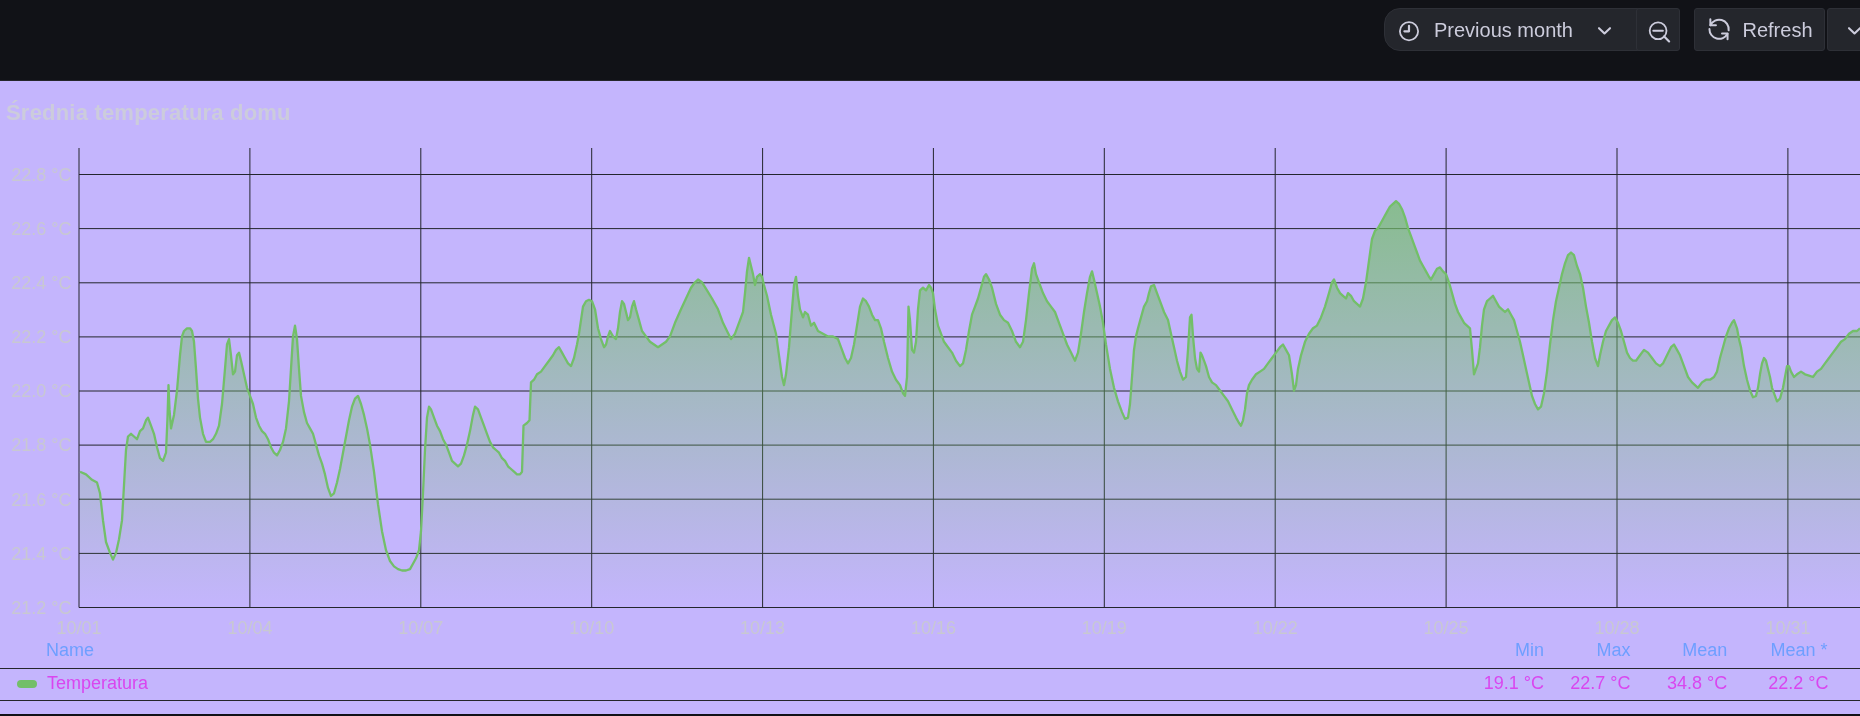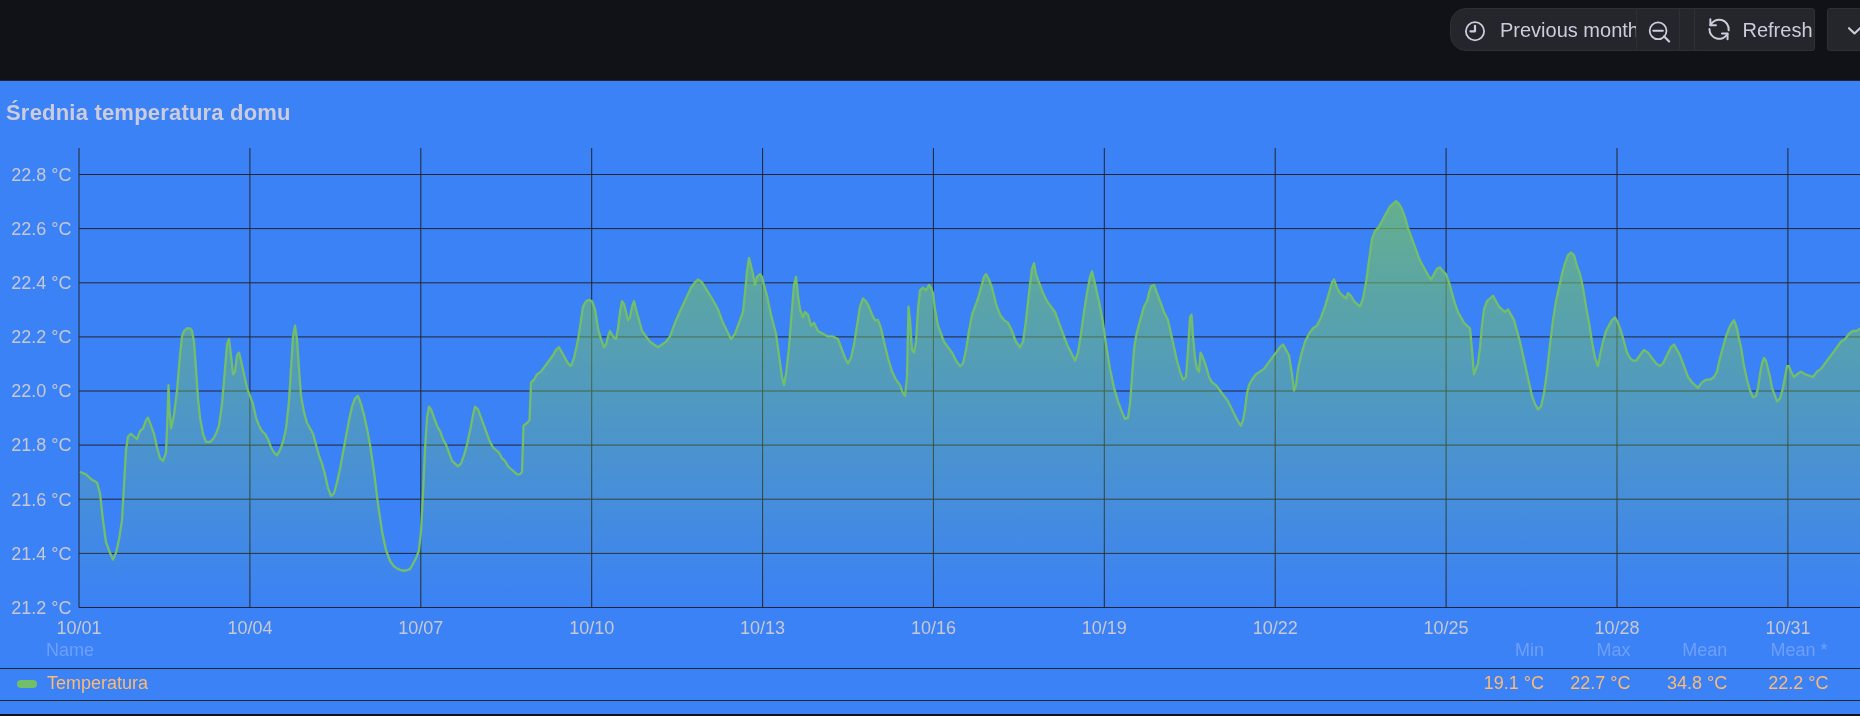--- a/index.html
+++ b/index.html
@@ -1,47 +1,47 @@
 <!DOCTYPE html>
 <html><head><meta charset="utf-8"><style>
   * { margin:0; padding:0; box-sizing:border-box; }
   html,body { width:1860px; height:716px; background:#111217; overflow:hidden;
     font-family:"Liberation Sans",sans-serif; }
   .abs { position:absolute; }
   #panel { position:absolute; left:0; top:80px; width:1860px; height:634px;
-    background:#3b82f6; border-top:1px solid #25262b; }
+    background:#c4b5fd; border-top:1px solid #25262b; }
   #title { position:absolute; left:6px; top:90px; font-size:22px; font-weight:700;
     color:#ccccdc; letter-spacing:0.2px;margin-top:10px; }
   .btn { position:absolute; top:8px; height:43px; background:#24262c;
     border:1px solid #2e3037; border-radius:3px; }
   .btxt { color:#ccccdc; font-size:20px; font-weight:500; position:absolute; white-space:nowrap; }
   svg { display:block; }
   .blue { color:#6e9fff; font-weight:500; }
-  .legtxt { color:#fdba74; }
+  .legtxt { color:#d946ef; }
 </style></head>
 <body>
 
-<div class="btn" style="left:1450px;width:290px;border-radius:16px;">
+<div class="btn" style="left:1384px;width:290px;border-radius:16px;">
   <svg class="abs" style="left:13px;top:9.5px" width="24" height="24" viewBox="0 0 24 24" fill="none" stroke="#ccccdc" stroke-width="1.8">
     <circle cx="11" cy="12.3" r="9.1"></circle>
       <path d="M11 12.3 V6.8 M11 12.3 H6.4" stroke-width="2.2" stroke-linecap="round"></path>
   </svg>
   <span class="btxt" style="left:49px;top:10px;">Previous month</span>
   <svg class="abs" style="left:212px;top:17px" width="15" height="10" viewBox="0 0 15 10" fill="none" stroke="#ccccdc" stroke-width="2.1" stroke-linecap="round" stroke-linejoin="round">
       <path d="M2 2.2 L7.5 7.5 L13 2.2"></path>
     </svg>
 </div>
 <div class="btn" style="left:1635.5px;width:44.5px;">
   <svg class="abs" style="left:11px;top:9.5px" width="24" height="24" viewBox="0 0 24 24" fill="none" stroke="#ccccdc" stroke-width="1.8">
     <circle cx="10.1" cy="11.8" r="8.4"></circle>
       <path d="M16.2 17.4 L21.1 22.4" stroke-width="2.2" stroke-linecap="round"></path>
       <path d="M5.3 11.8 H14.9" stroke-width="2" stroke-linecap="round"></path>
   </svg>
 </div>
-<div class="btn" style="left:1693.5px;width:121px;">
+<div class="btn" style="left:1693.5px;width:131px;">
   <svg class="abs" style="left:13px;top:9px" width="23" height="23" viewBox="0 0 22 22" fill="none" stroke="#ccccdc" stroke-width="1.9" stroke-linecap="round" stroke-linejoin="round">
     <path d="M2.26 6.91 A9.2 9.2 0 0 1 19.75 11.76"></path>
     <path d="M18.7 15.1 A9.2 9.2 0 0 1 1.4 10.5"></path>
     <path d="M2.26 1.3 L2.26 6.91 L7.6 6.91"></path>
     <path d="M18.7 20.4 L18.7 14.9 L13.4 14.9"></path>
   </svg>
   <span class="btxt" style="left:48px;top:10px;">Refresh</span>
 </div>
 <div class="btn" style="left:1826.5px;width:42px;">
   <svg class="abs" style="left:19px;top:17px" width="15" height="10" viewBox="0 0 15 10" fill="none" stroke="#ccccdc" stroke-width="2.1" stroke-linecap="round" stroke-linejoin="round">

